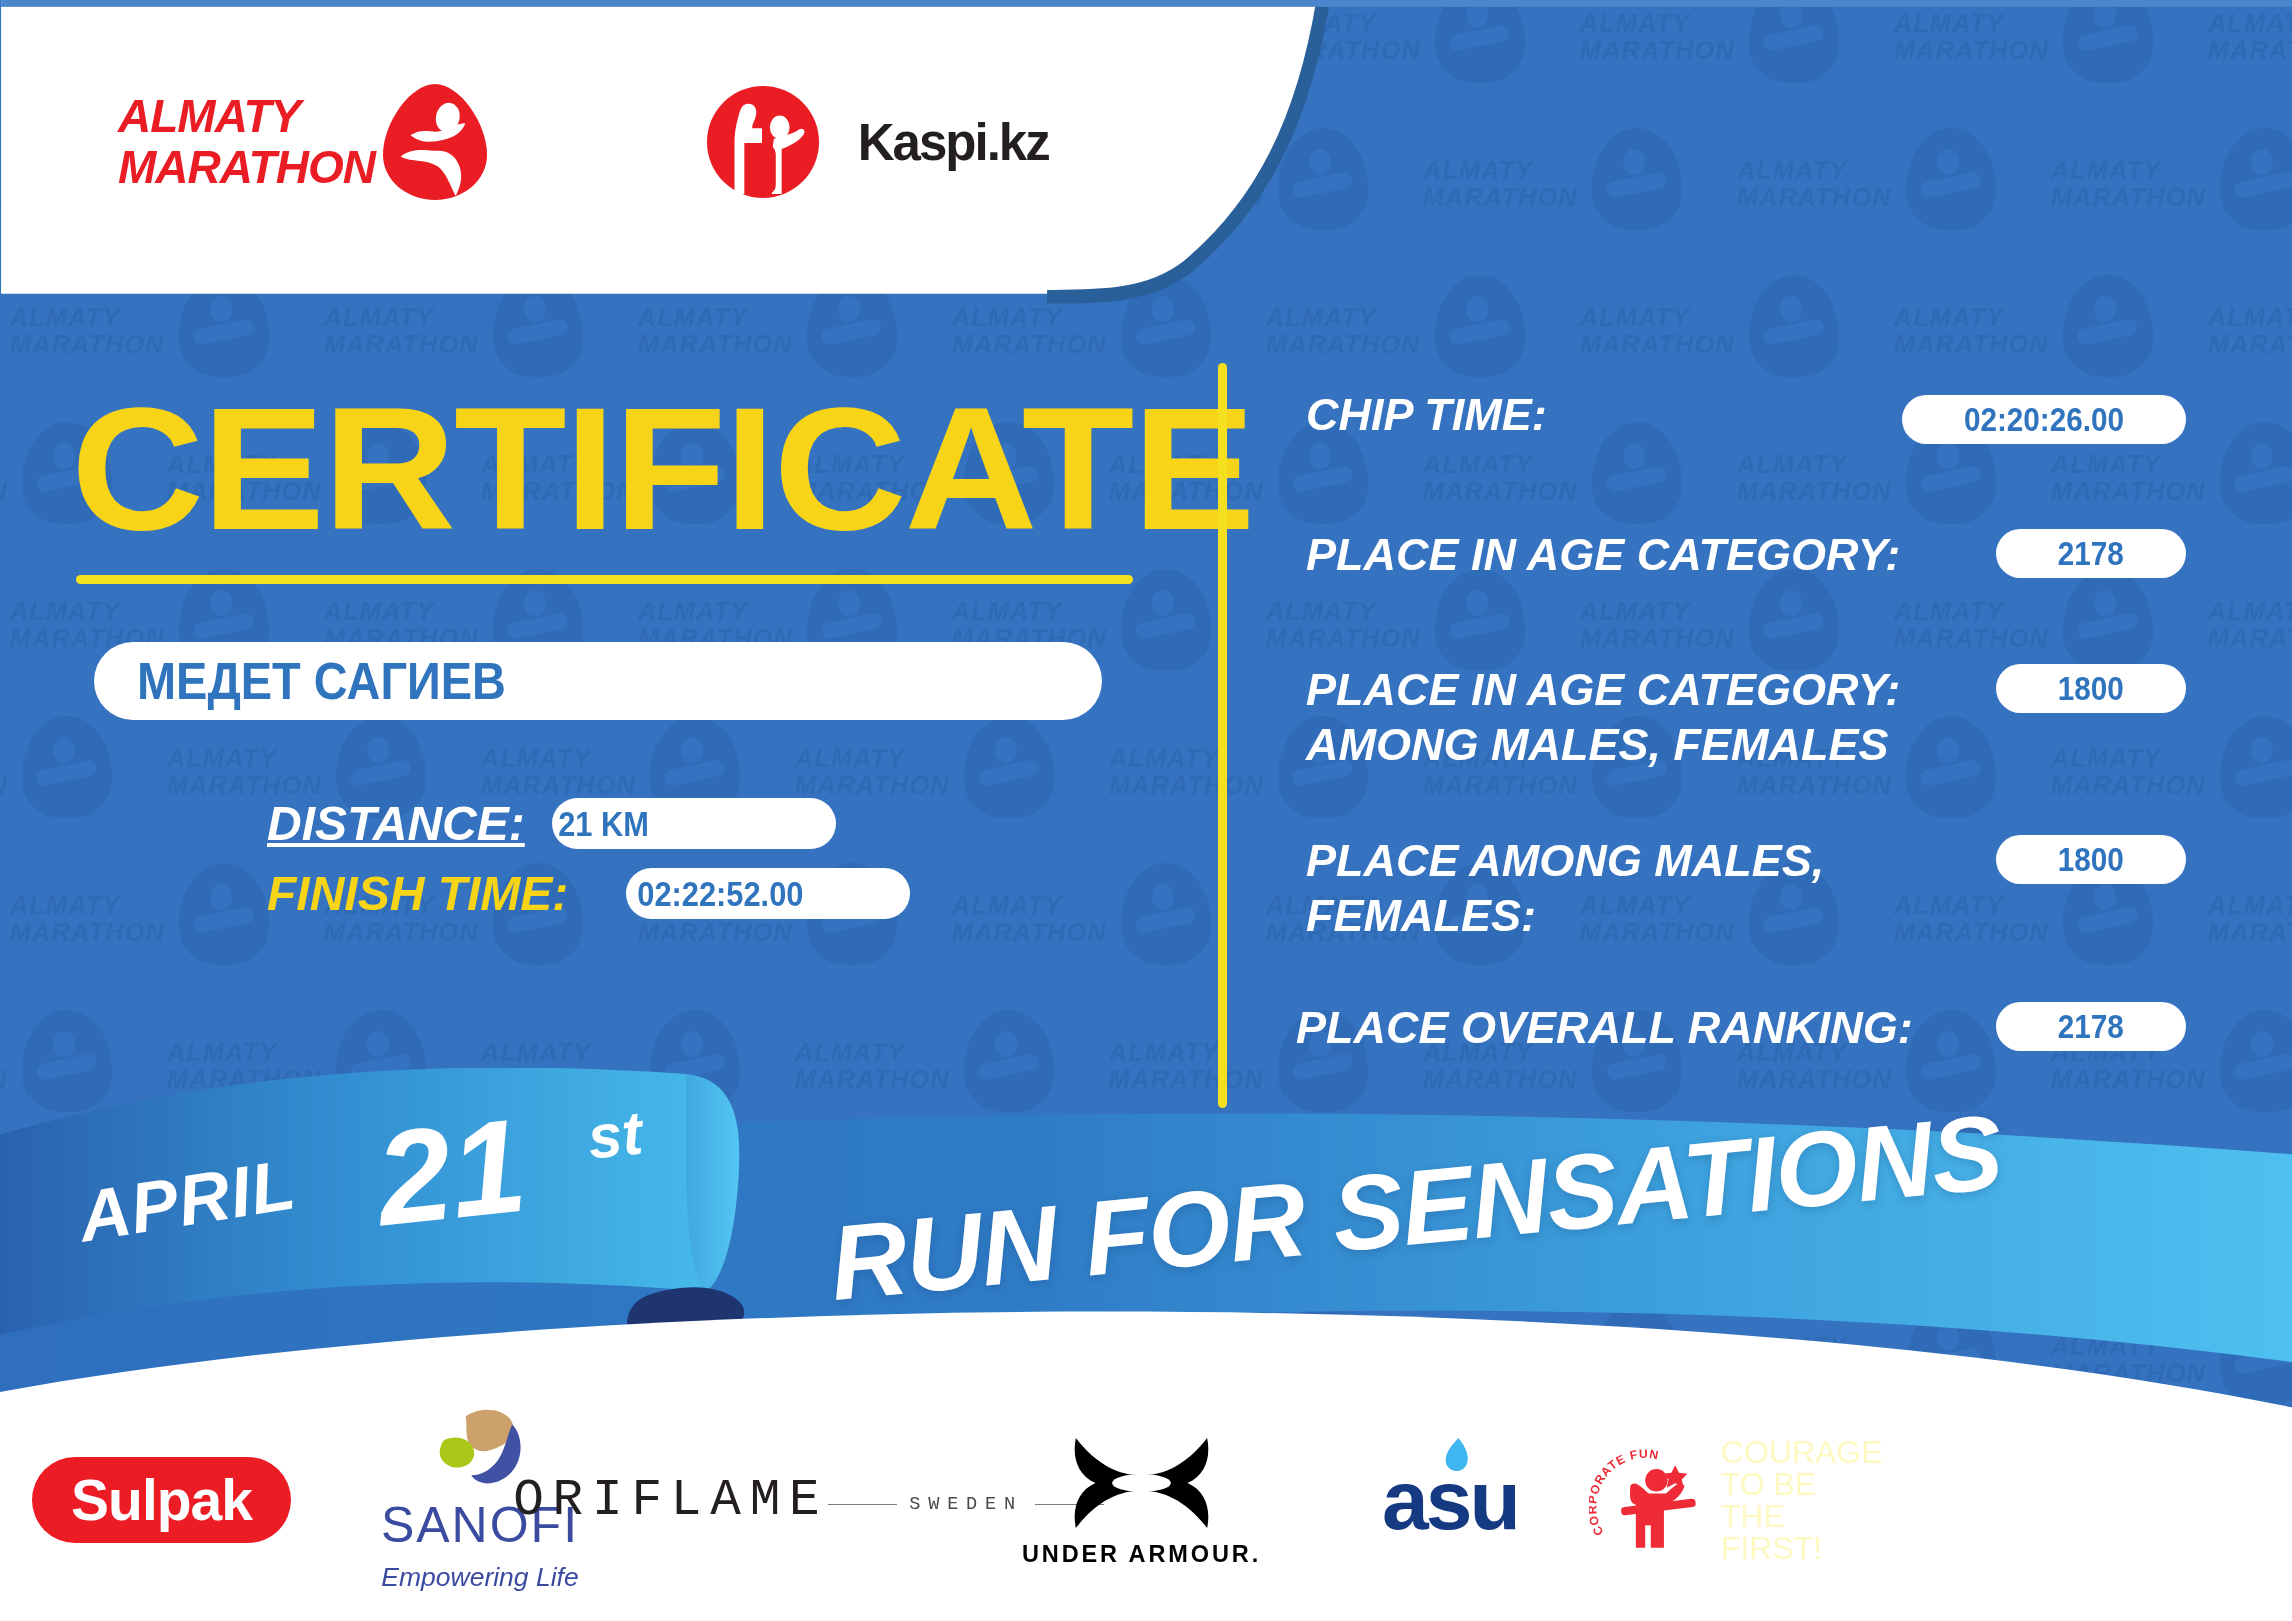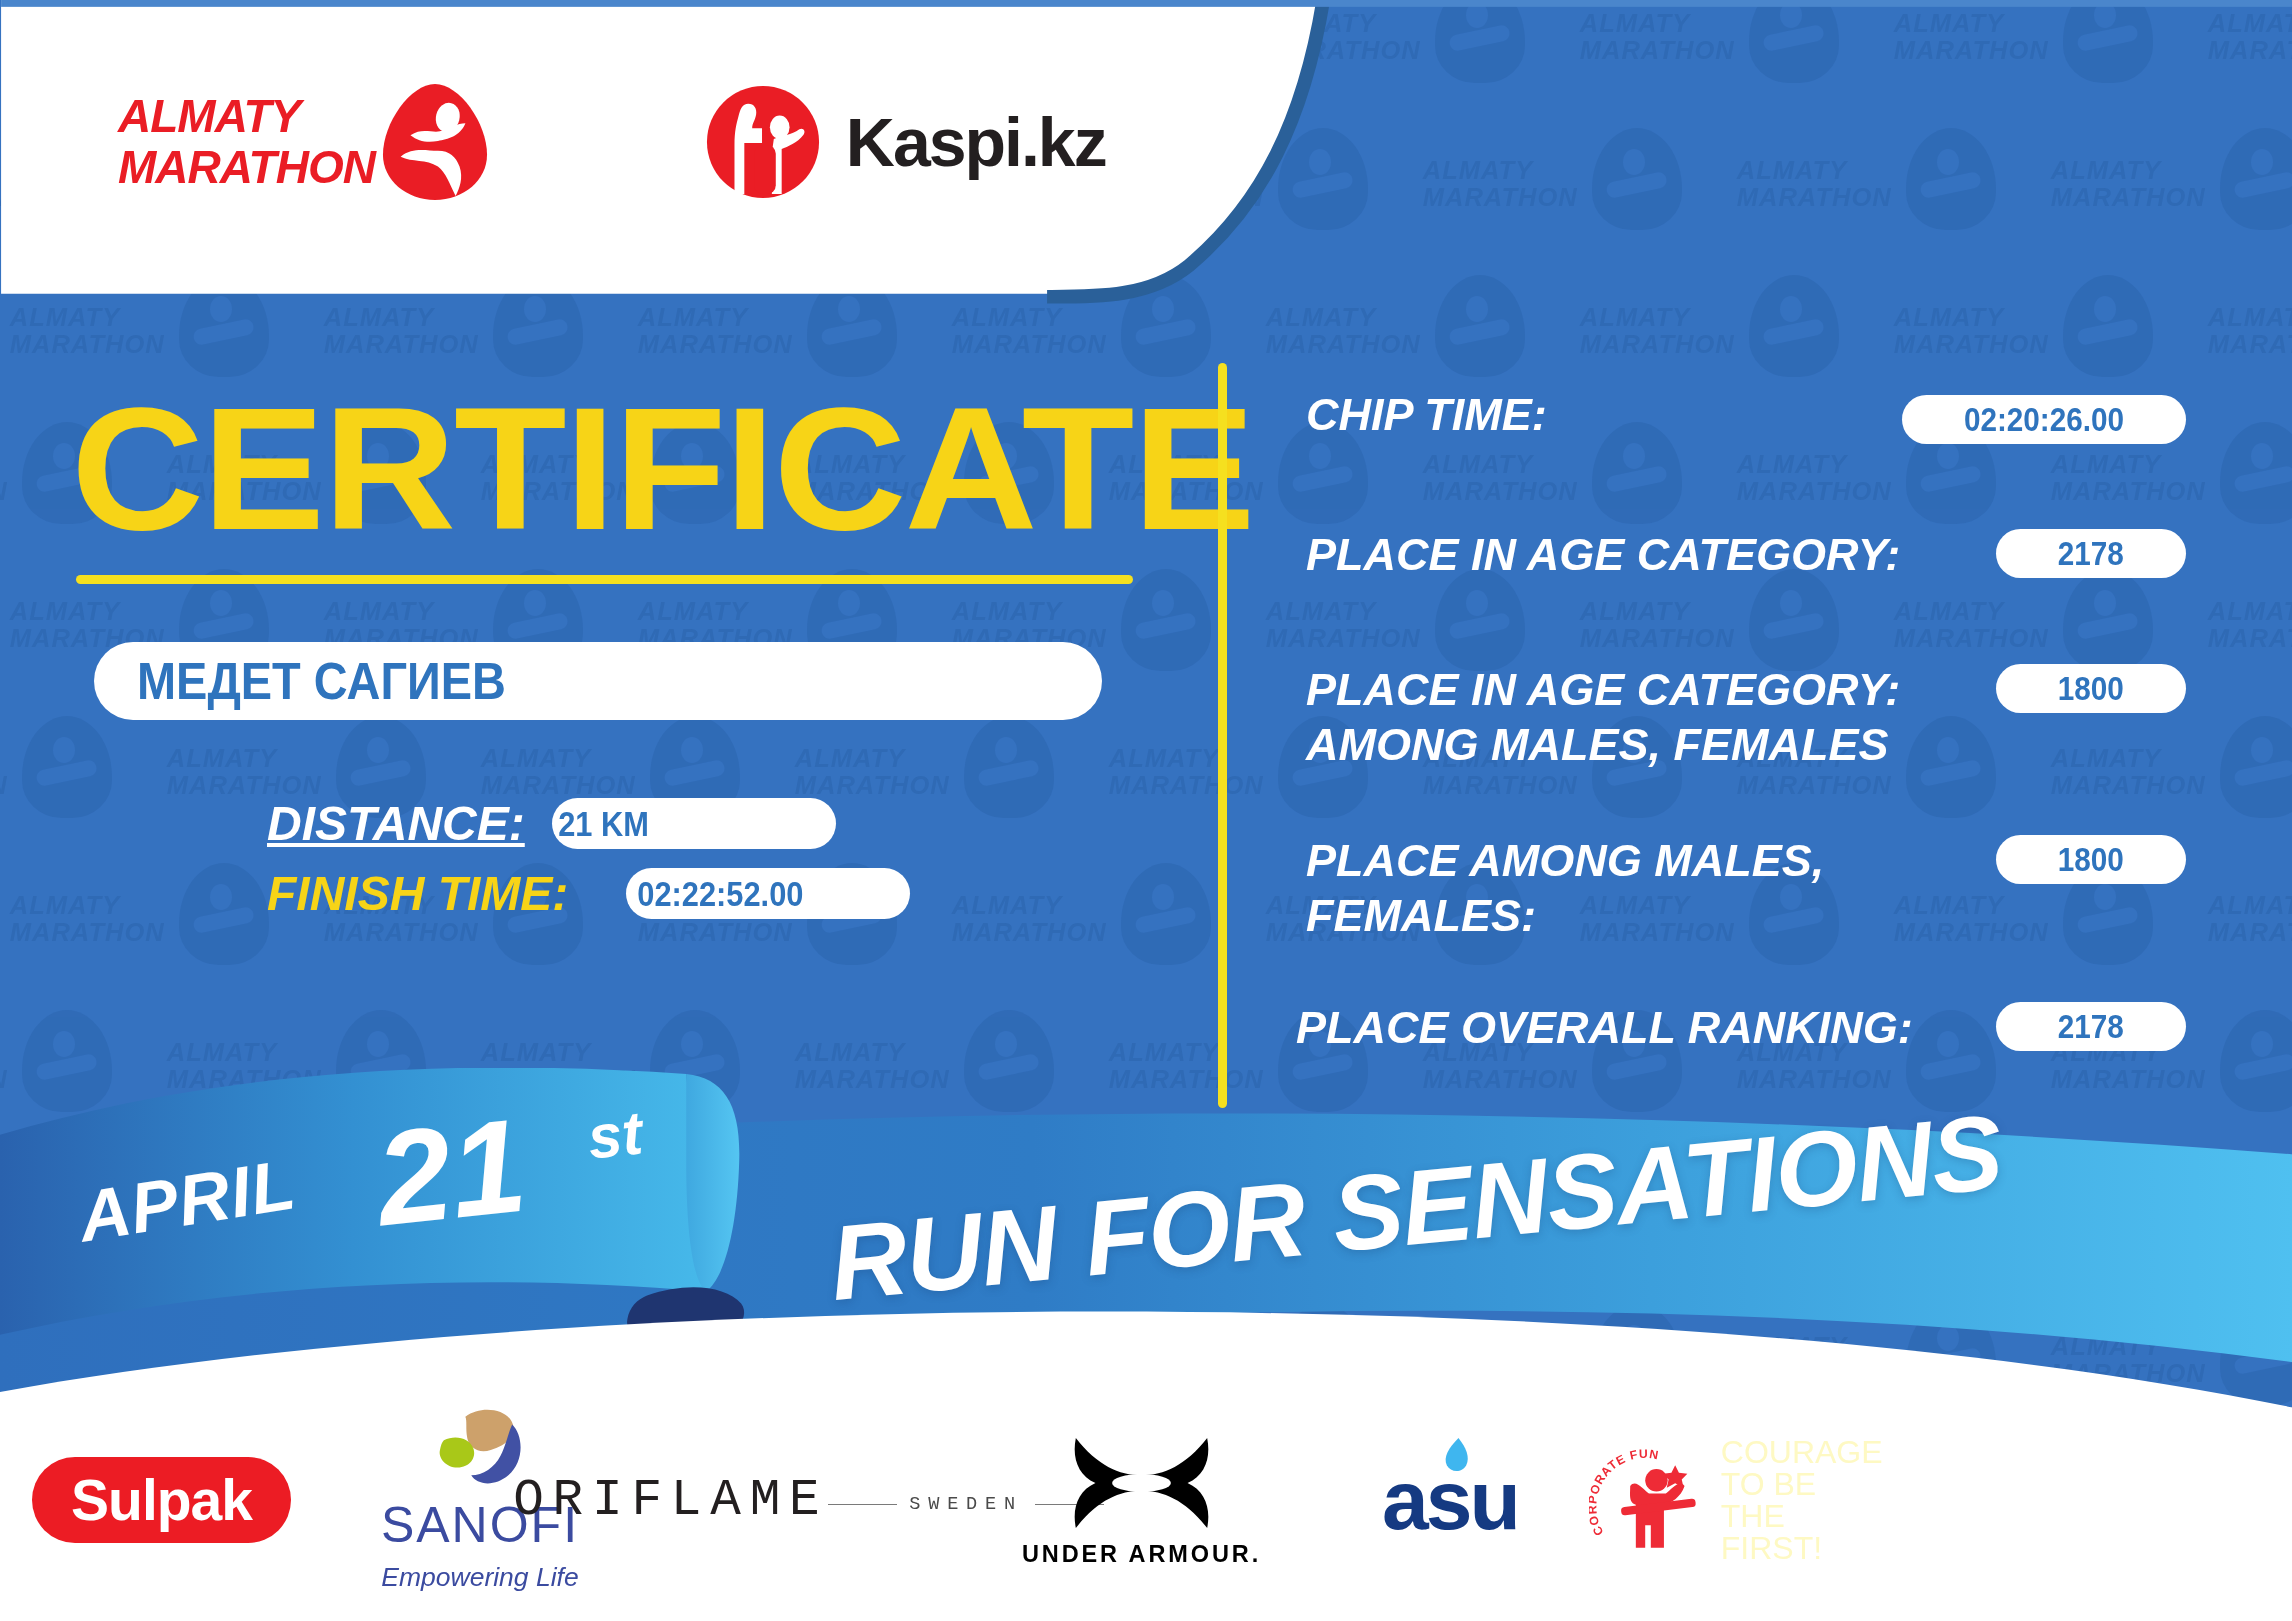--- a/index.html
+++ b/index.html
@@ -26,21 +26,21 @@
 
   
   .hdr-shape{position:absolute;left:0;top:0;z-index:3;}
   .logo-row{position:absolute;left:0;top:0;z-index:5;display:flex;align-items:center;height:284px;}
   .am-logo{display:flex;align-items:center;margin-left:118px;}
   .am-text{color:#ea1d25;font-style:italic;font-weight:bold;font-size:46px;
     line-height:51px;letter-spacing:-1px;text-align:left;}
   .am-mark{position:relative;width:108px;height:120px;margin-left:5.9px;}
   .kaspi{display:flex;align-items:center;margin-left:216px;}
   .kaspi-mark{width:116px;height:116px;position:relative;}
-  .kaspi-text{font-size:68px;font-weight:bold;color:#231f20;letter-spacing:-2px;margin-left:25px;}
+  .kaspi-text{font-size:51px;font-weight:bold;color:#231f20;letter-spacing:-2px;margin-left:37px;}
 
   
   .left{position:absolute;left:0;top:0;width:1215px;z-index:6;}
   .cert-title{position:absolute;left:71px;top:382px;color:#f7d417;font-weight:bold;
     font-size:174px;line-height:174px;letter-spacing:-2px;
     transform:scaleX(1.06);transform-origin:left center;}
   .cert-rule{position:absolute;left:76px;top:575px;width:1057px;height:8.8px;
     background:#f5e01f;border-radius:4.9px;}
   .name-pill{position:absolute;left:94px;top:642px;width:1008px;height:78px;
     background:#fff;border-radius:39px;display:flex;align-items:center;}

